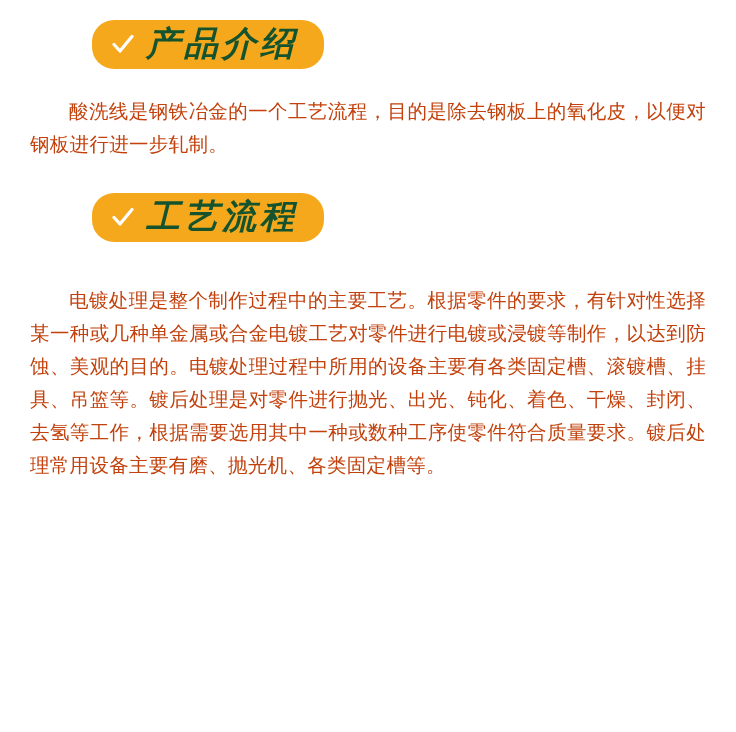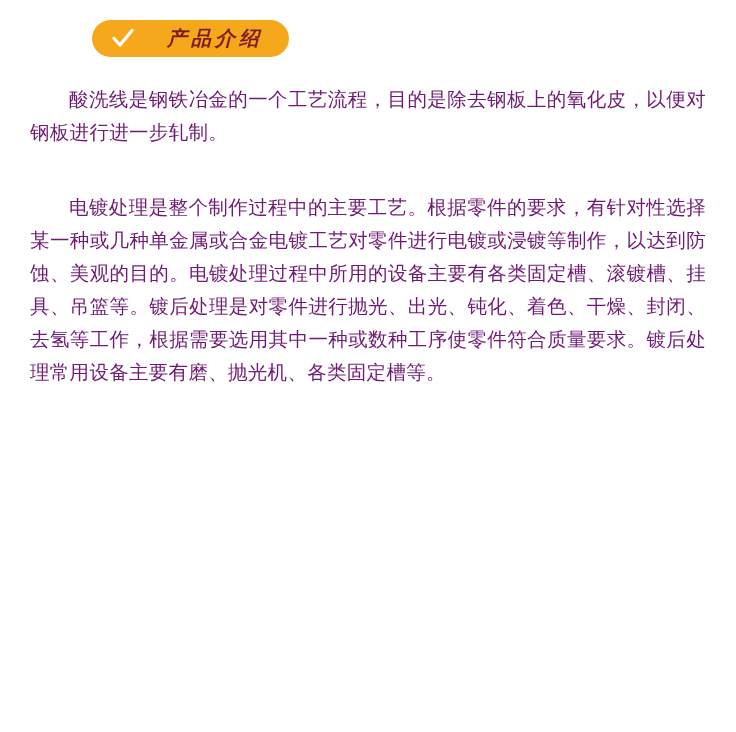--- a/index.html
+++ b/index.html
@@ -37,34 +37,33 @@
     position: relative;
     flex: 0 0 auto;
   }
   .section-heading .check-icon svg {
     display: block;
   }
   .section-heading .heading-text {
     font-family: "Liberation Serif", serif;
     font-weight: bold;
     font-style: italic;
-    font-size: 20px;
+    font-size: 34px;
     letter-spacing: 4px;
-    color: #7f1d1d;
+    color: #14532d;
     line-height: 1;
     white-space: nowrap;
-    margin-left: 21px;
   }
   .heading-block-1 { margin-top: 6px; }
   .heading-block-2 { margin-top: 32px; }
 
   .para {
     font-size: 19.5px;
     line-height: 33px;
-    color: #701a75;
+    color: #c2410c;
     letter-spacing: 0.3px;
     text-align: justify;
     margin: 0;
   }
   .para.indent { text-indent: 2em; }
   .p1 { margin-top: 26px; }
   .p2 { margin-top: 30px; }
   .p3 { margin-top: 24px; padding: 0 6px 0 14px; }
   .p4 { margin-top: 42px; }
 </style>
@@ -79,16 +78,26 @@
         <svg width="22" height="22" viewBox="0 0 22 22" xmlns="http://www.w3.org/2000/svg">
           <path d="M2 11.5 L8 18 L20 3.5" fill="none" stroke="#ffffff" stroke-width="3.2" stroke-linecap="round" stroke-linejoin="round"></path>
         </svg>
       </span>
       <span class="heading-text">产品介绍</span>
     </div>
   </div>
 
   <p class="para indent p1">酸洗线是钢铁冶金的一个工艺流程，目的是除去钢板上的氧化皮，以便对钢板进行进一步轧制。</p>
 
+  <div class="heading-block-2">
+    <div class="section-heading">
+      <span class="check-icon">
+        <svg width="22" height="22" viewBox="0 0 22 22" xmlns="http://www.w3.org/2000/svg">
+          <path d="M2 11.5 L8 18 L20 3.5" fill="none" stroke="#ffffff" stroke-width="3.2" stroke-linecap="round" stroke-linejoin="round"></path>
+        </svg>
+      </span>
+      <span class="heading-text">工艺流程</span>
+    </div>
+  </div>
 
   <p class="para indent p4">电镀处理是整个制作过程中的主要工艺。根据零件的要求，有针对性选择某一种或几种单金属或合金电镀工艺对零件进行电镀或浸镀等制作，以达到防蚀、美观的目的。电镀处理过程中所用的设备主要有各类固定槽、滚镀槽、挂具、吊篮等。镀后处理是对零件进行抛光、出光、钝化、着色、干燥、封闭、去氢等工作，根据需要选用其中一种或数种工序使零件符合质量要求。镀后处理常用设备主要有磨、抛光机、各类固定槽等。</p>
 
 </div>
 
 </body></html>

